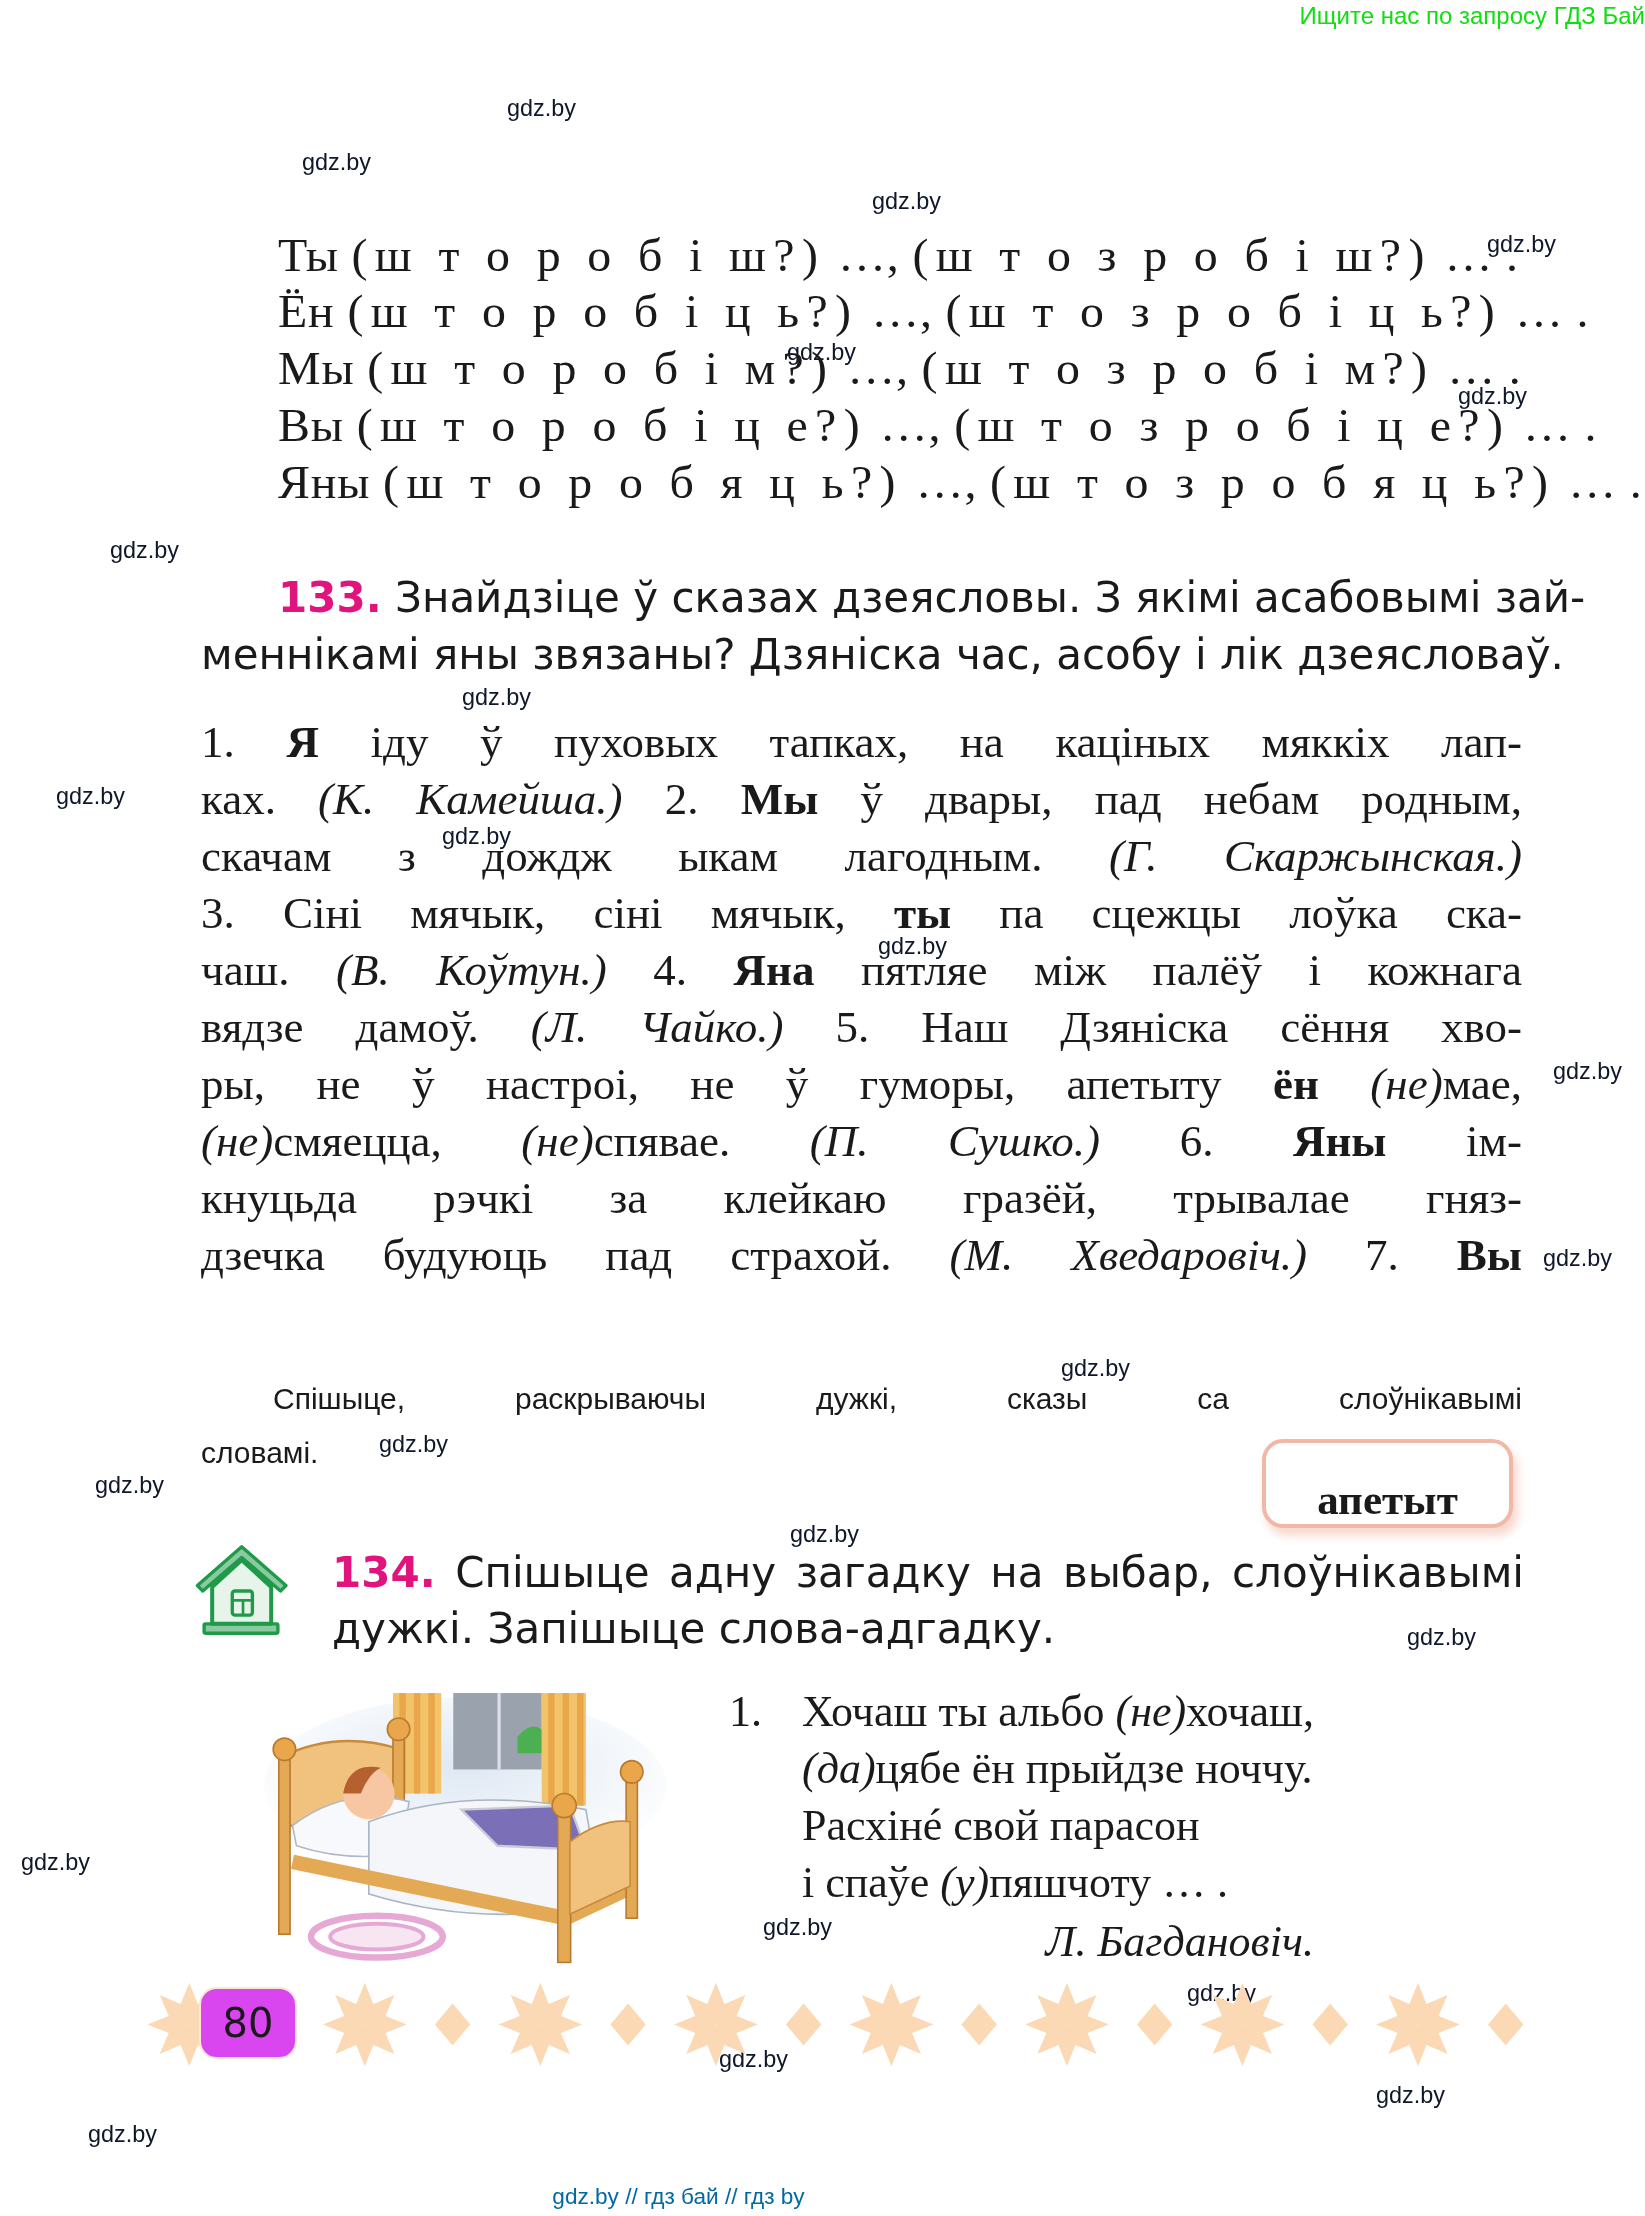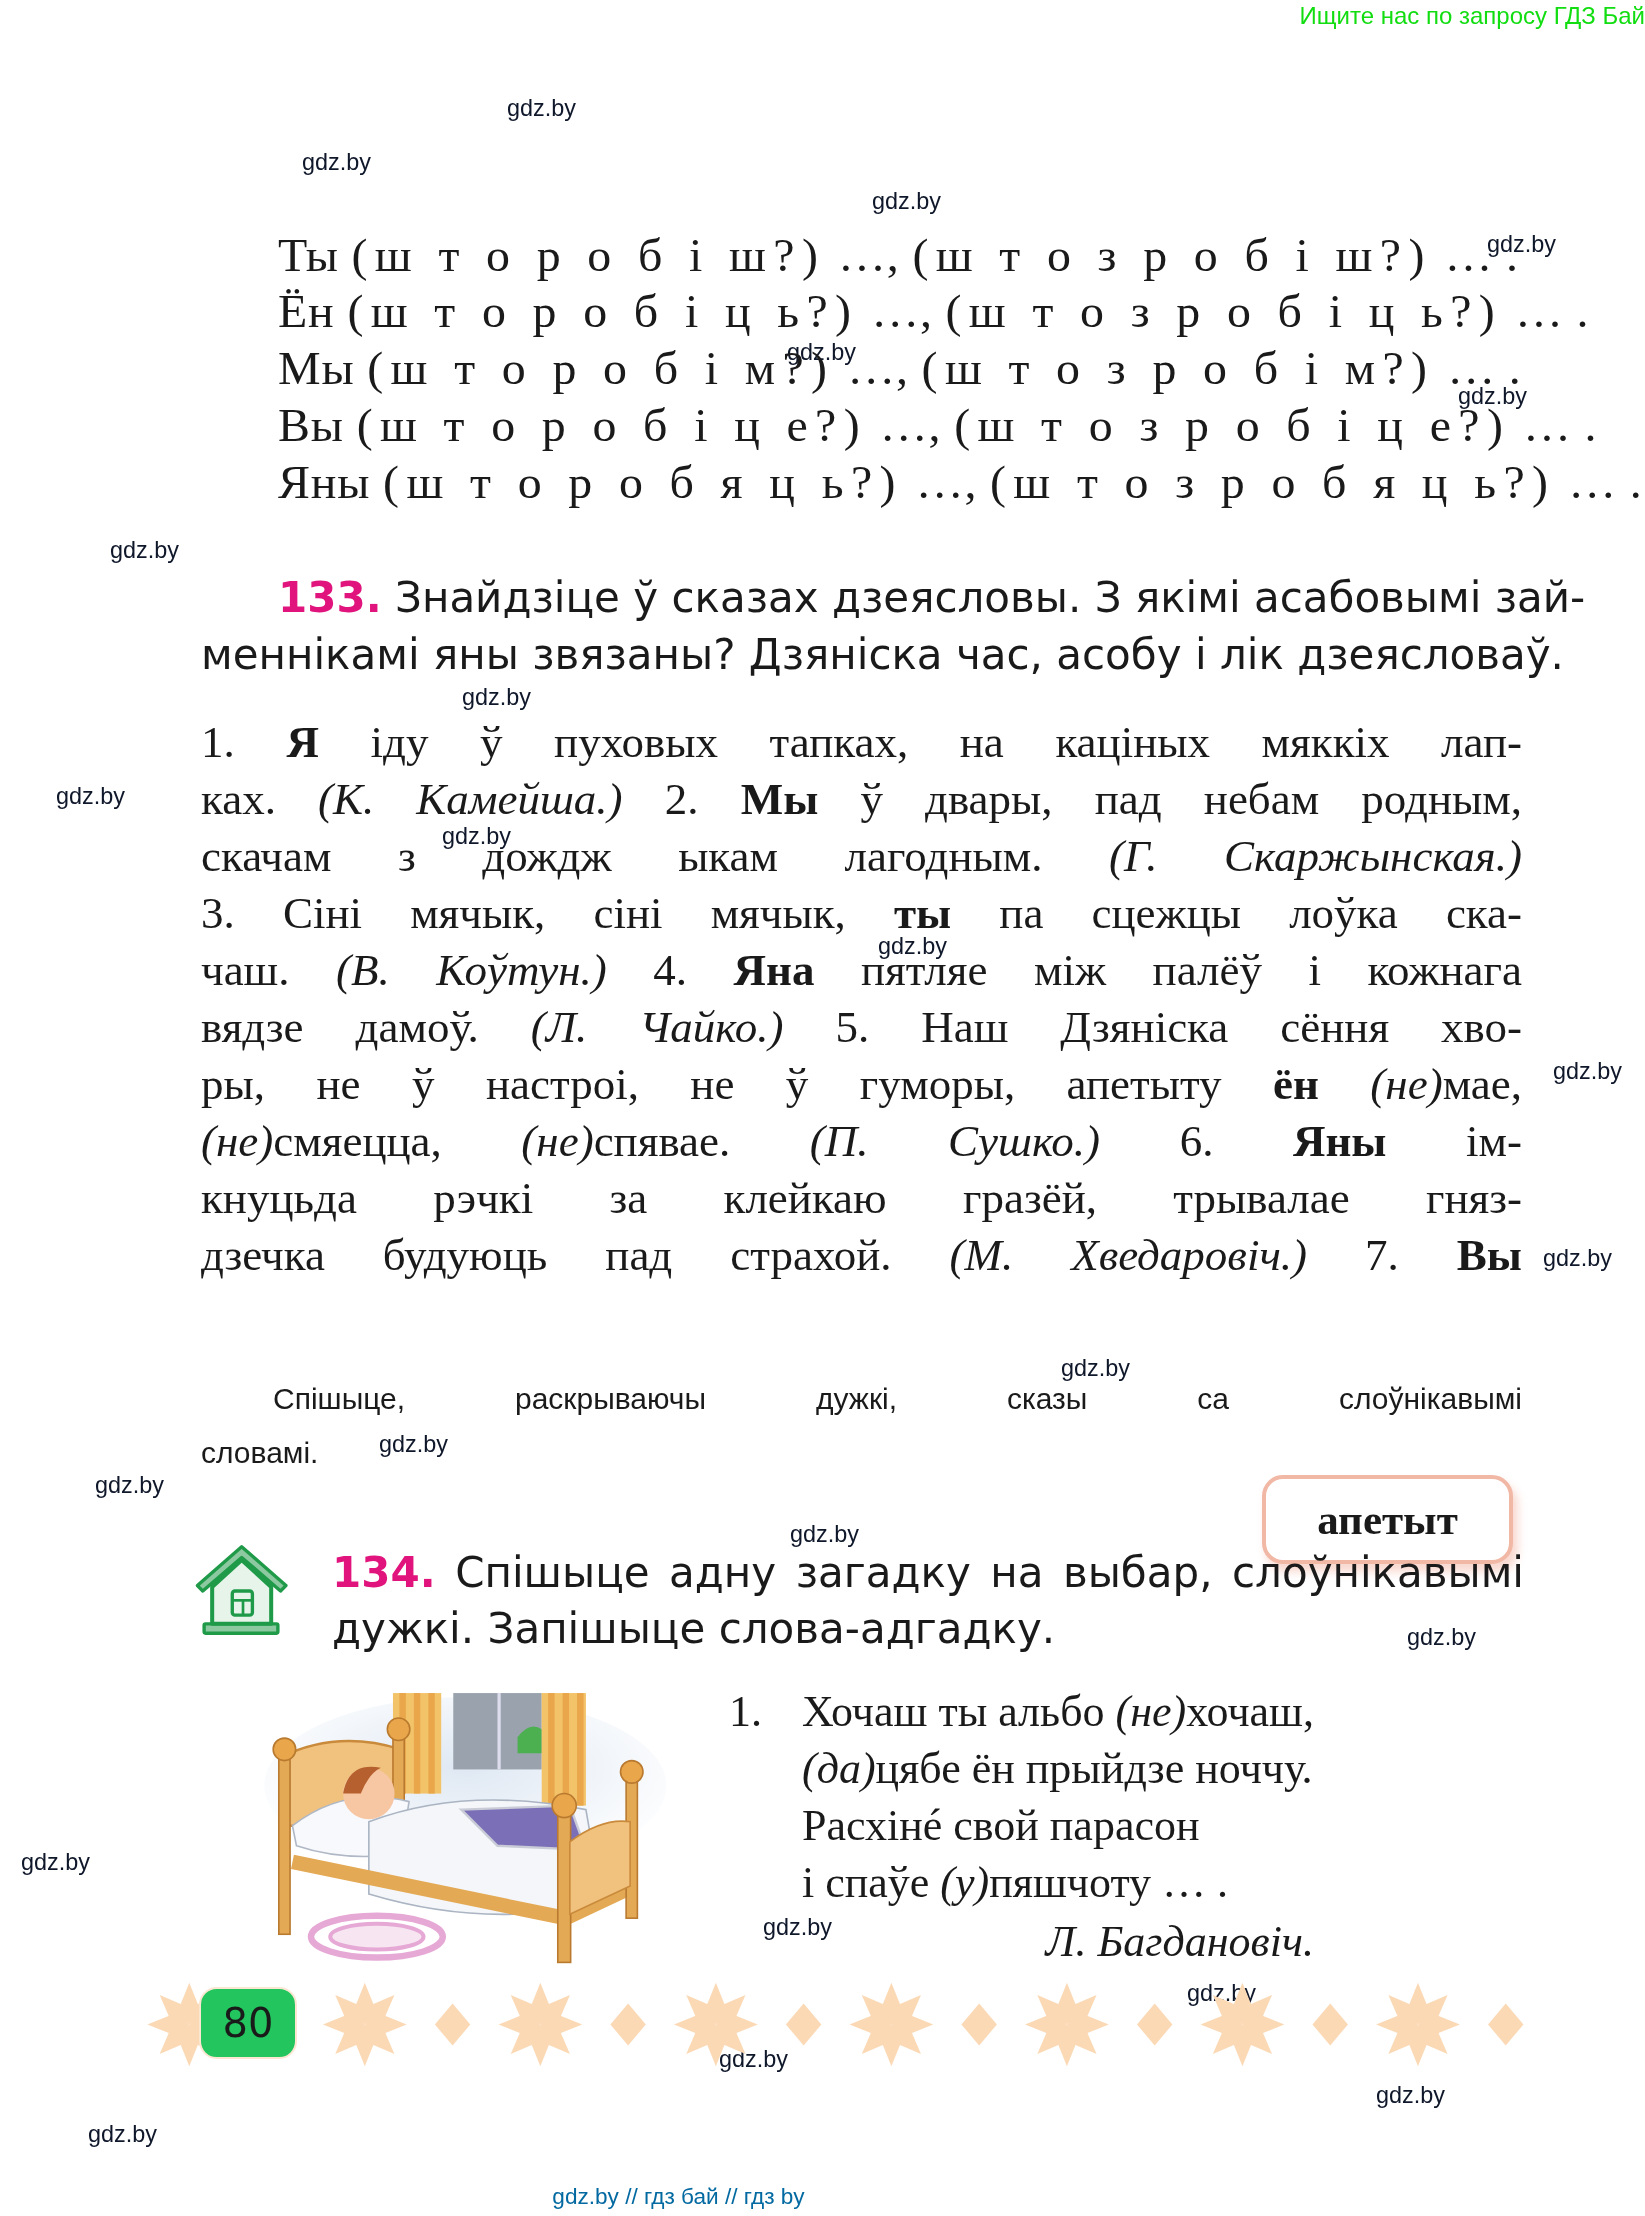--- a/index.html
+++ b/index.html
@@ -12,33 +12,33 @@
   .ex-head { left:278px; font-size:42px; white-space:nowrap; font-family:"DejaVu Sans", sans-serif; transform-origin:left; }
   .ex-num { color:#e0147c; font-weight:bold; }
   .body-text { left:201px; width:1321px; font-size:45px; line-height:57px; font-family:"Liberation Serif", serif; text-align:justify; }
   .body-text .ln { display:block; white-space:nowrap; text-align-last:justify; text-align:justify; height:57px; }
   .body-text .ln.last { text-align-last:left; }
   .body-text b { font-weight:bold; }
   .body-text i { font-style:italic; }
   .instr { left:201px; width:1321px; font-size:30px; line-height:54px; font-family:Liberation Sans, sans-serif; }
   .instr .ln { display:block; white-space:nowrap; text-align:justify; text-align-last:justify; }
   .instr .ln.last { text-align-last:left; }
-  .vocab-box { left:1262px; top:1439px; width:251px; height:89px; border:4px solid #f2b8a6; border-radius:21px; box-shadow:4.8px 8px 8px rgba(240,170,150,0.45); background:#fff; display:flex; align-items:center; justify-content:center; font-family:"Liberation Serif", serif; font-weight:bold; font-size:43px; box-sizing:border-box;margin-top:36px; }
+  .vocab-box { left:1262px; top:1439px; width:251px; height:89px; border:4px solid #f2b8a6; border-radius:21px; box-shadow:4.8px 8px 8px rgba(240,170,150,0.45); background:#fff; display:flex; align-items:flex-end; justify-content:center; font-family:"Liberation Serif", serif; font-weight:bold; font-size:43px; box-sizing:border-box; }
   .house { left:184px; top:1540px; width:114px; height:114px; }
   .task134 { left:332px; width:1192px; font-size:42px; line-height:56px; font-family:"DejaVu Sans", sans-serif; }
   .task134 .ln { display:block; white-space:nowrap; text-align:justify; text-align-last:justify; }
   .task134 .ln.last { text-align-last:left; }
   .picture { left:248px; top:1681px; width:425px; height:283px; }
   .riddle { left:729px; top:1683px; font-family:"Liberation Serif", serif; font-size:44px; line-height:57px; white-space:nowrap; }
   .riddle .num { position:absolute; left:0; }
   .riddle .lines { margin-left:73px; }
   .riddle i { font-style:italic; }
   .riddle .author { text-align:right; font-style:italic; margin-top:1.6px; }
   .ornament { left:145px; top:1980px; width:1401px; height:89px; }
-  .page-num { left:199px; top:1987px; width:98px; height:72px; background:#22c55e; border:2.4px solid #fbe6d2; border-radius:17.7px; font-family:"DejaVu Sans", sans-serif; font-size:40px; display:flex; align-items:center; justify-content:center; box-sizing:border-box; }
+  .page-num { left:199px; top:1987px; width:98px; height:72px; background:#d946ef; border:2.4px solid #fbe6d2; border-radius:17.7px; font-family:"DejaVu Sans", sans-serif; font-size:40px; display:flex; align-items:center; justify-content:center; box-sizing:border-box; }
   .footer { top:2184px; left:0; width:1357px; text-align:center; font-family:"Liberation Sans", sans-serif; font-size:22.6px; color:#0369a1; }
 </style>
 </head>
 <body>
 
 <div class="abs header-note">Ищите нас по запросу ГДЗ Бай</div>
 
 <div id="wm-layer">
     <div class="abs wm" style="left: 507px; top: 95px;">gdz.by</div>
     <div class="abs wm" style="left: 302px; top: 149px;">gdz.by</div>

